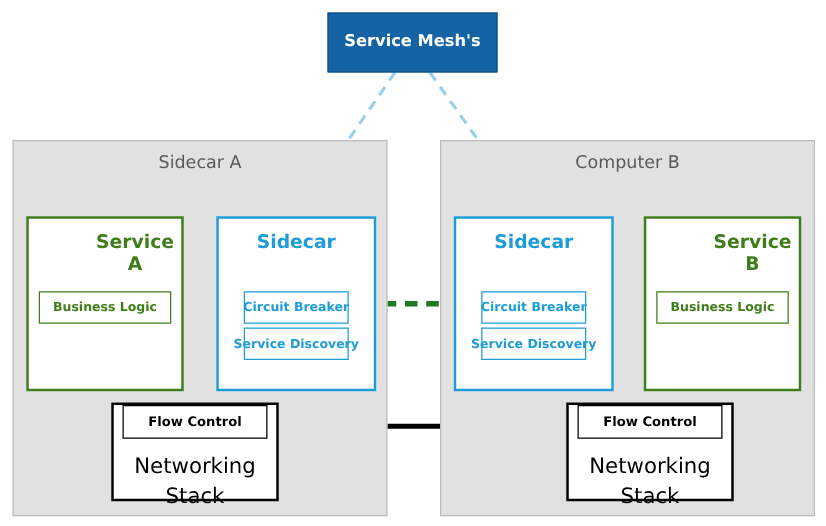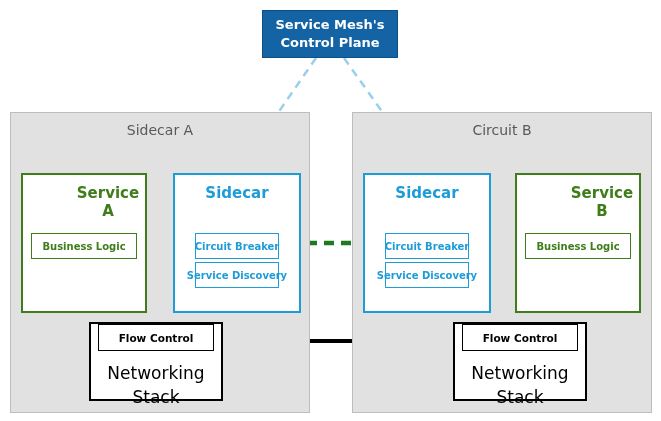--- a/index.html
+++ b/index.html
@@ -82,21 +82,20 @@
     <line x1="316" y1="58" x2="237" y2="172" stroke="#9ACFEC" stroke-width="2.5" stroke-dasharray="8 6"></line>
     <line x1="344" y1="58" x2="425" y2="172" stroke="#9ACFEC" stroke-width="2.5" stroke-dasharray="8 6"></line>
     <line x1="136" y1="244" x2="182" y2="244" stroke="#333333" stroke-width="1.5" stroke-dasharray="2 3"></line>
     <line x1="480" y1="244" x2="524" y2="244" stroke="#333333" stroke-width="1.5" stroke-dasharray="2 3"></line>
     <line x1="290" y1="243" x2="372" y2="243" stroke="#1F7A1F" stroke-width="4.5" stroke-dasharray="10 7"></line>
     <line x1="213" y1="341" x2="461" y2="341" stroke="#000000" stroke-width="4"></line>
   </svg>
 
   <div class="control-plane">
     <div>Service Mesh's</div>
-    <div>Control Plane</div>
   </div>
 
   <div class="panel panel-a">
     <div class="panel-title">Sidecar A</div>
 
     <div class="box service-box pos-service-a">
       <div class="box-title">Service A</div>
       <div class="mini">Business Logic</div>
     </div>
 
@@ -109,21 +108,21 @@
     <div class="box net-box pos-net-a">
       <div class="flow">Flow Control</div>
       <div class="net-label">
         <div>Networking</div>
         <div>Stack</div>
       </div>
     </div>
   </div>
 
   <div class="panel panel-b">
-    <div class="panel-title">Circuit B</div>
+    <div class="panel-title">Computer B</div>
 
     <div class="box sidecar-box pos-sidecar-b">
       <div class="box-title">Sidecar</div>
       <div class="mini mini-1">Circuit Breaker</div>
       <div class="mini mini-2">Service Discovery</div>
     </div>
 
     <div class="box service-box pos-service-b">
       <div class="box-title">Service B</div>
       <div class="mini">Business Logic</div>

